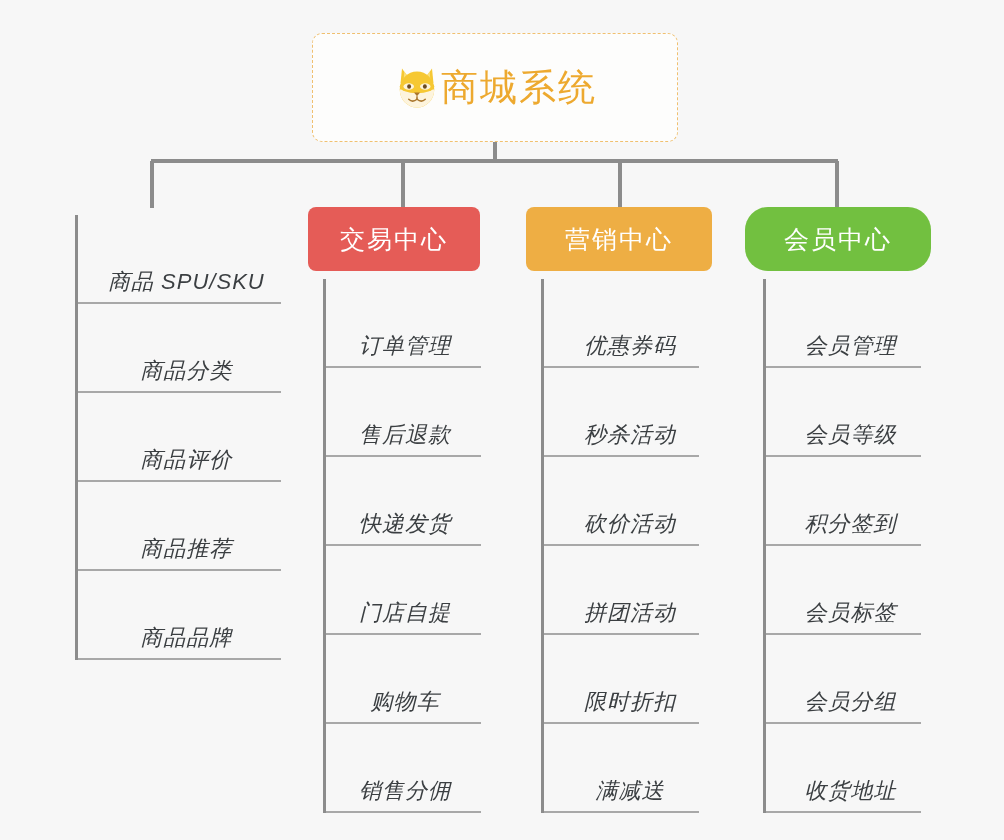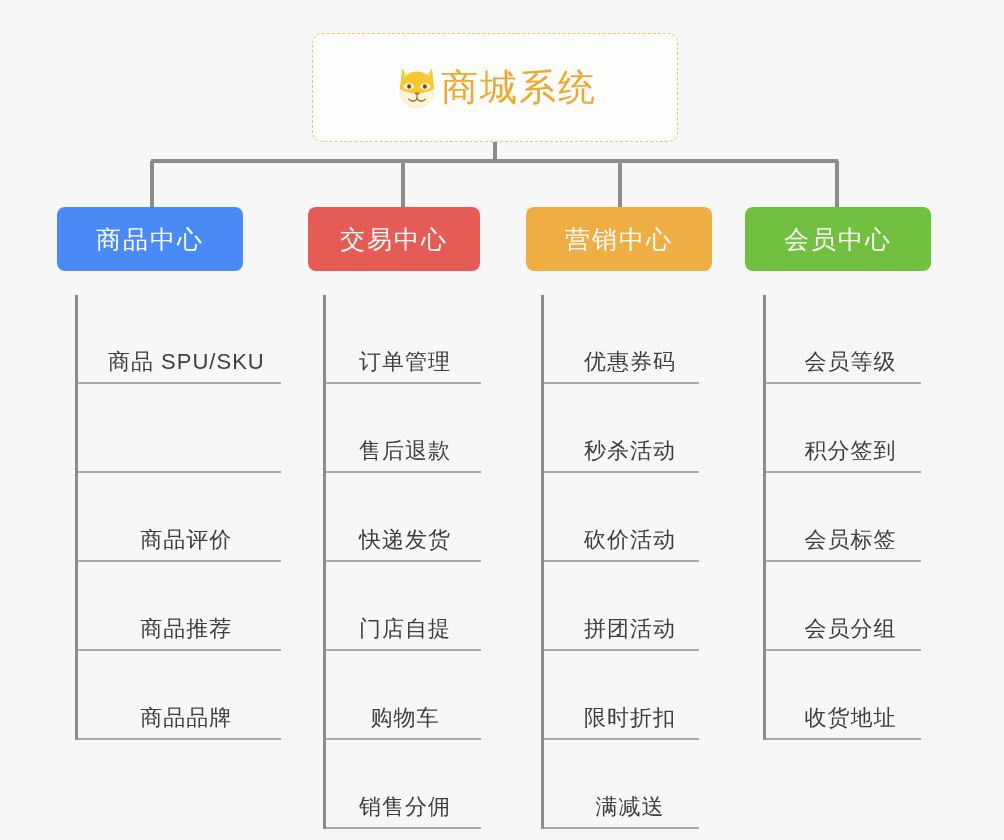--- a/index.html
+++ b/index.html
@@ -71,22 +71,23 @@
     display: flex;
     align-items: center;
     justify-content: center;
     color: #ffffff;
     font-size: 25px;
     letter-spacing: 2px;
     white-space: nowrap;
   }
   .leaf-list {
     position: relative;
-    margin-top: 16px;
+    margin-top: 0;
     padding-top: 8px;
+    font-style: italic;
   }
   .leaf-item {
     position: relative;
     box-sizing: border-box;
     height: 89px;
     border-left: 3px solid #8c8c8c;
     display: flex;
     align-items: flex-end;
     justify-content: center;
   }
@@ -165,28 +166,28 @@
       <path d="M28 38 h8 l-4 5 z" fill="#a9762c"></path>
       <path d="M32 43 v4" stroke="#a9762c" stroke-width="2" fill="none"></path>
       <path d="M32 47 q-6 5 -11 0" stroke="#a9762c" stroke-width="2" fill="none" stroke-linecap="round"></path>
       <path d="M32 47 q6 5 11 0" stroke="#a9762c" stroke-width="2" fill="none" stroke-linecap="round"></path>
     </svg>
     <span class="root-title">商城系统</span>
   </div>
 
   <div id="columns-host">
       <div class="column" id="col-0">
-        <div class="cat-box" style="background: rgb(74, 138, 244);">商品中心</div>
         <div class="leaf-list">
           <div class="leaf-item">
             <span class="leaf-underline"></span>
             <span class="leaf-text">商品 SPU/SKU</span>
           </div>
           <div class="leaf-item">
             <span class="leaf-underline"></span>
+            <span class="leaf-text">商品分类</span>
           </div>
           <div class="leaf-item">
             <span class="leaf-underline"></span>
             <span class="leaf-text">商品评价</span>
           </div>
           <div class="leaf-item">
             <span class="leaf-underline"></span>
             <span class="leaf-text">商品推荐</span>
           </div>
           <div class="leaf-item">
@@ -247,22 +248,26 @@
             <span class="leaf-underline"></span>
             <span class="leaf-text">限时折扣</span>
           </div>
           <div class="leaf-item">
             <span class="leaf-underline"></span>
             <span class="leaf-text">满减送</span>
           </div>
         </div>
       </div>
       <div class="column" id="col-3">
-        <div class="cat-box" style="background: rgb(114, 192, 64);">会员中心</div>
-        <div class="leaf-list">
+        <div class="cat-box" style="background: rgb(114, 192, 64); border-radius: 23px;">会员中心</div>
+        <div class="leaf-list">
+          <div class="leaf-item">
+            <span class="leaf-underline"></span>
+            <span class="leaf-text">会员管理</span>
+          </div>
           <div class="leaf-item">
             <span class="leaf-underline"></span>
             <span class="leaf-text">会员等级</span>
           </div>
           <div class="leaf-item">
             <span class="leaf-underline"></span>
             <span class="leaf-text">积分签到</span>
           </div>
           <div class="leaf-item">
             <span class="leaf-underline"></span>

